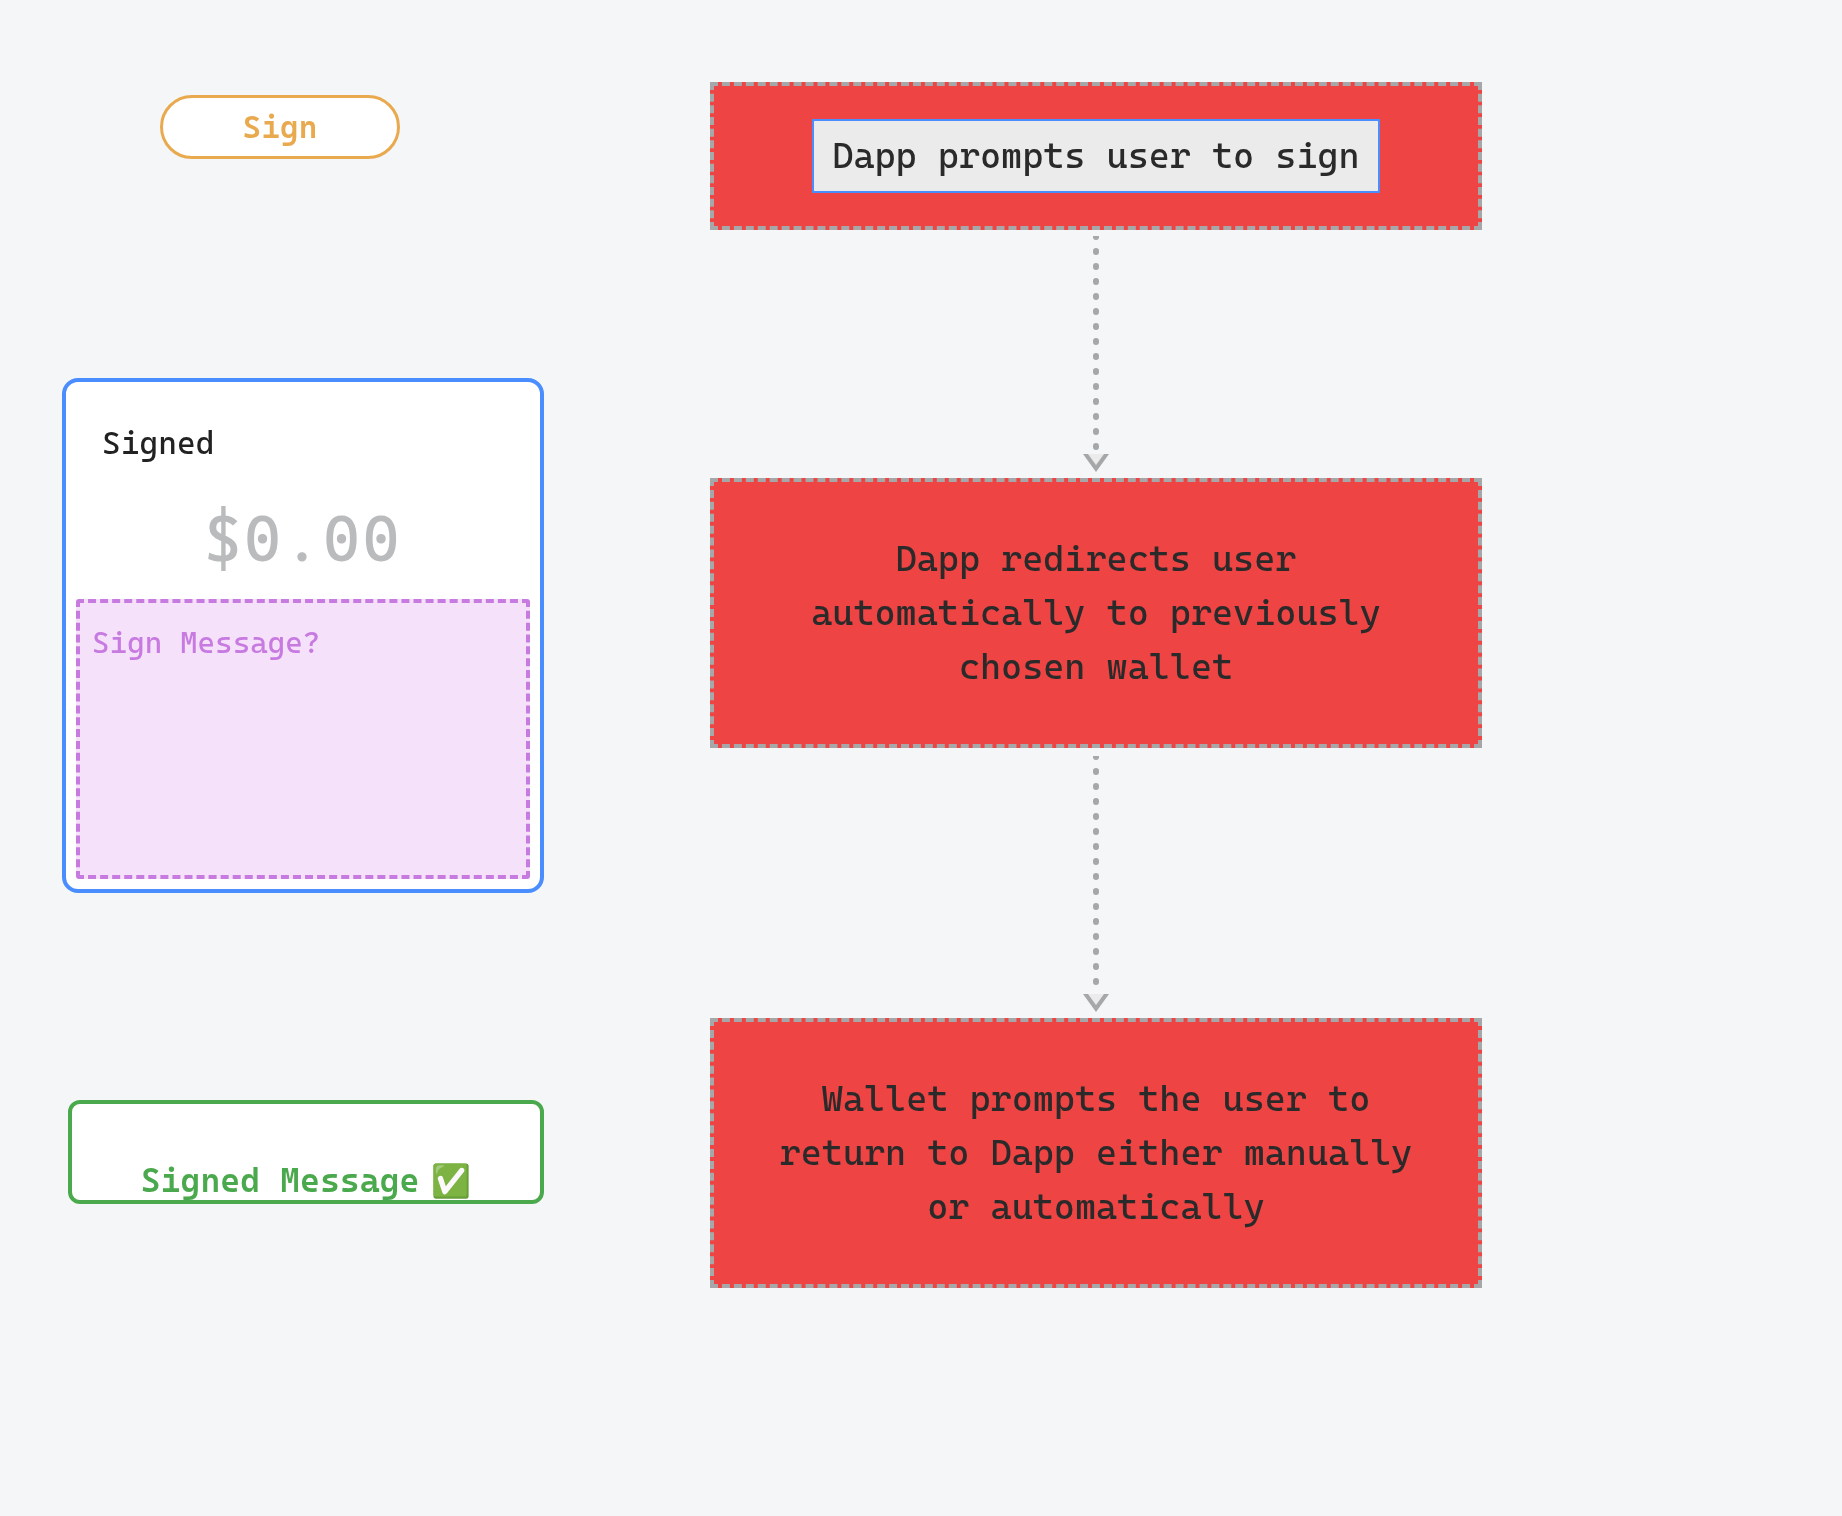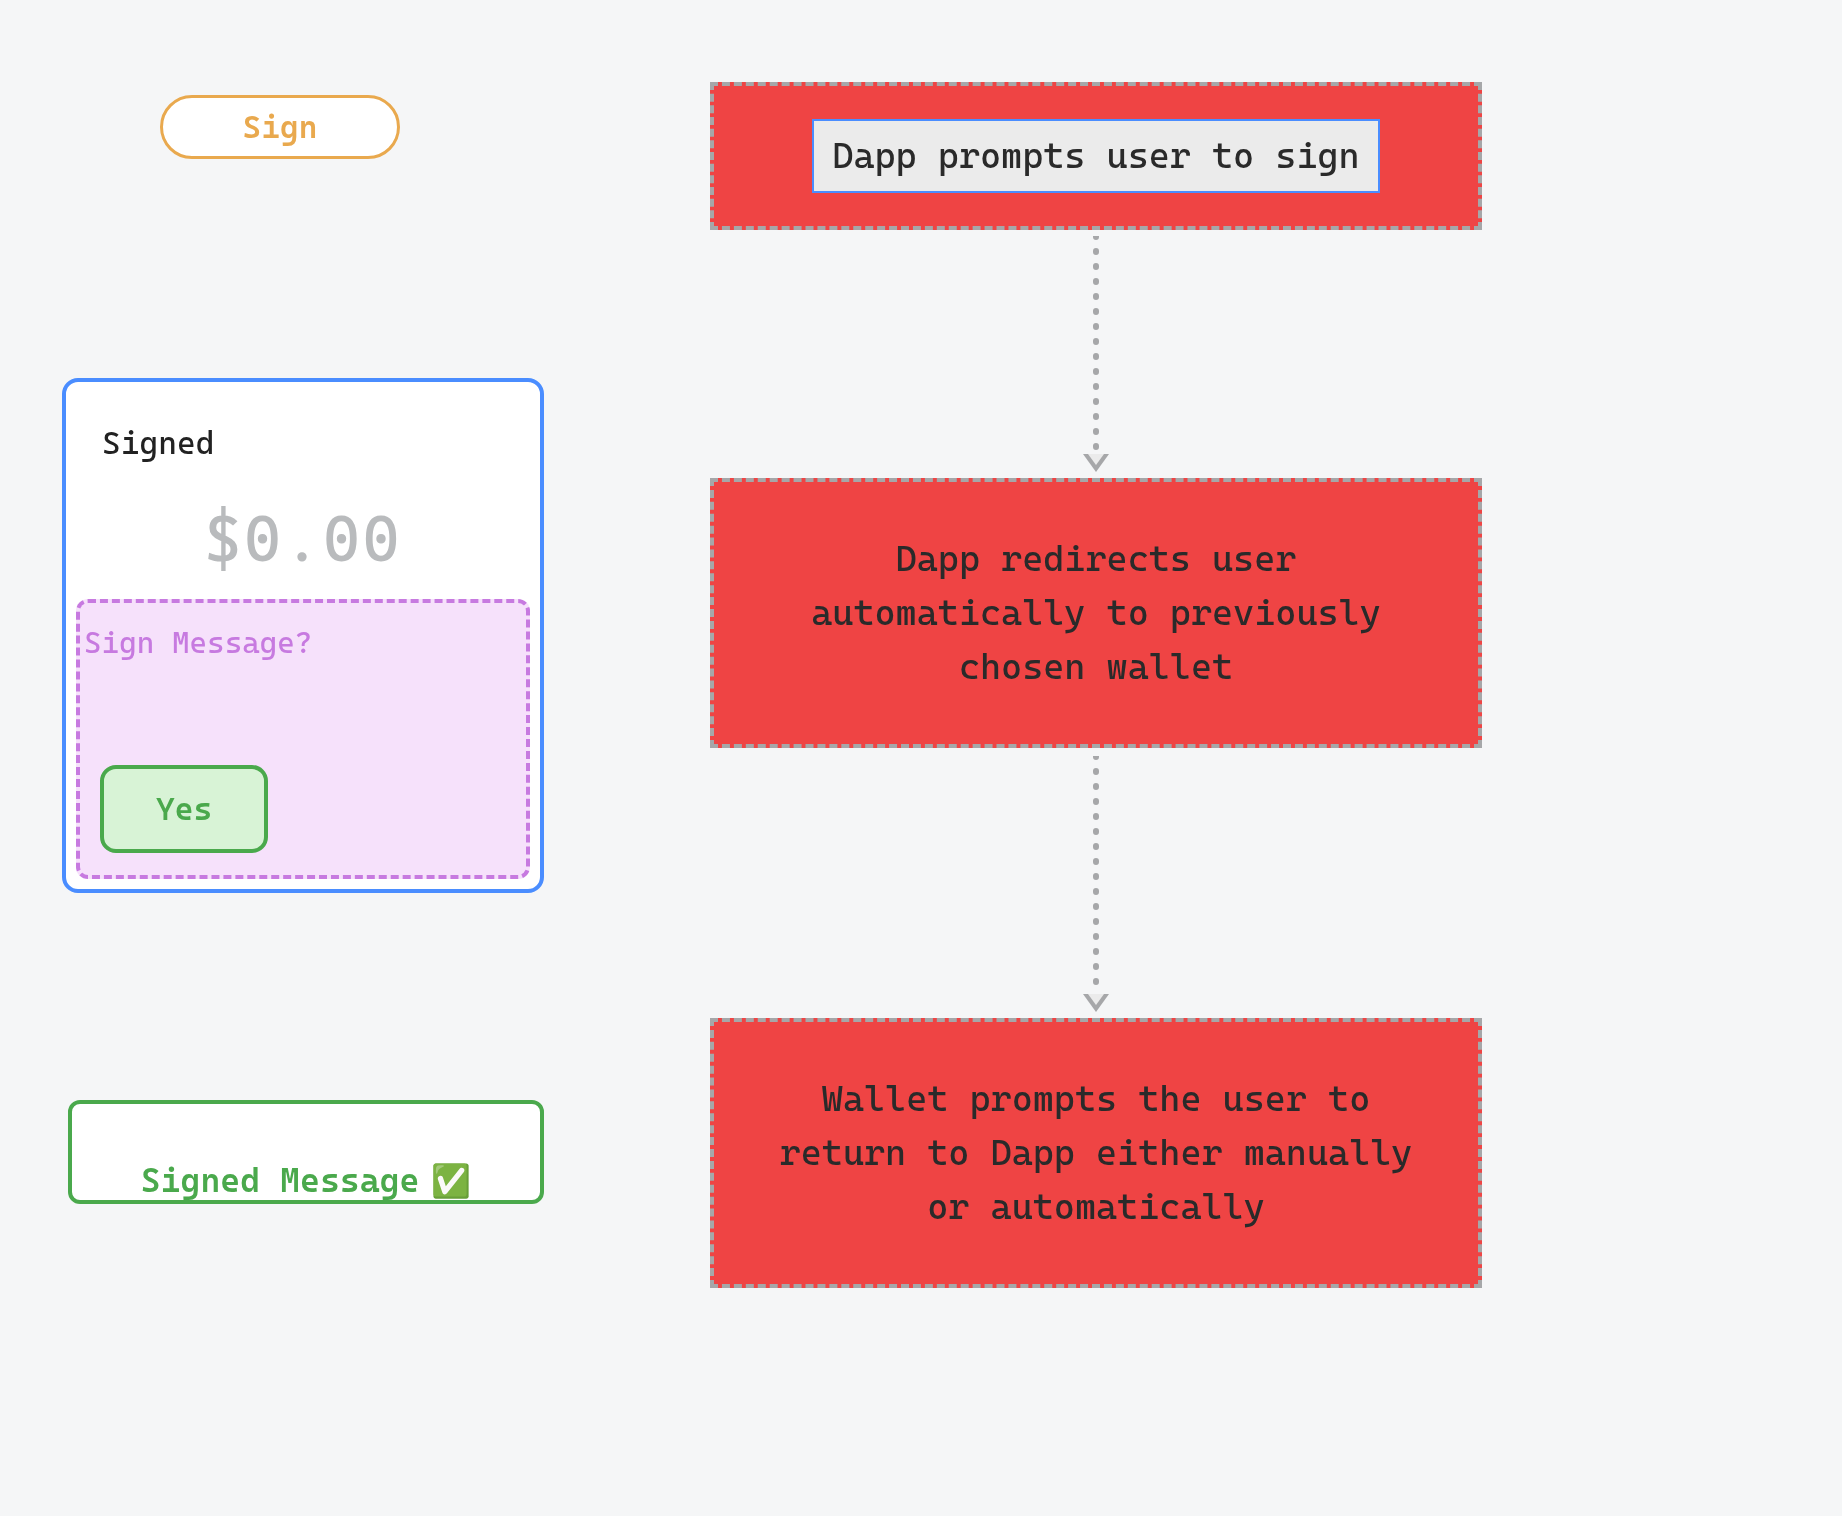--- a/index.html
+++ b/index.html
@@ -60,22 +60,22 @@
     font-weight: 500;
     letter-spacing: 2px;
   }
   .sign-panel {
     position: absolute;
     left: 10px; right: 10px;
     bottom: 10px;
     height: 280px;
     background: #f6e1fb;
     border: 4px dashed #c77ae0;
-    border-radius: 12px;
-    padding: 22px 4px;
+    border-radius: 3px;
+    padding: 22px 12px;
   }
   .sign-panel-title {
     color: #c77ae0;
     font-size: 30px;
     font-weight: 500;
   }
   .btn-row {
     position: absolute;
     left: 20px; right: 20px; bottom: 22px;
     display: flex;
@@ -174,23 +174,20 @@
 <div class="sign-btn">
   <span>Sign</span>
 </div>
 
 <div class="wallet-card">
   <div class="wallet-title">Signed</div>
   <div class="wallet-balance">$0.00</div>
   <div class="sign-panel">
     <div class="sign-panel-title">Sign Message?</div>
     <div class="btn-row">
-      <div class="btn btn-yes">
-        <span>Yes</span>
-      </div>
     </div>
   </div>
 </div>
 
 <div class="signed-box">
   <span>Signed Message</span>
   <span class="check-emoji">✅</span>
 </div>
 
 <div class="flow-box flow-1">

